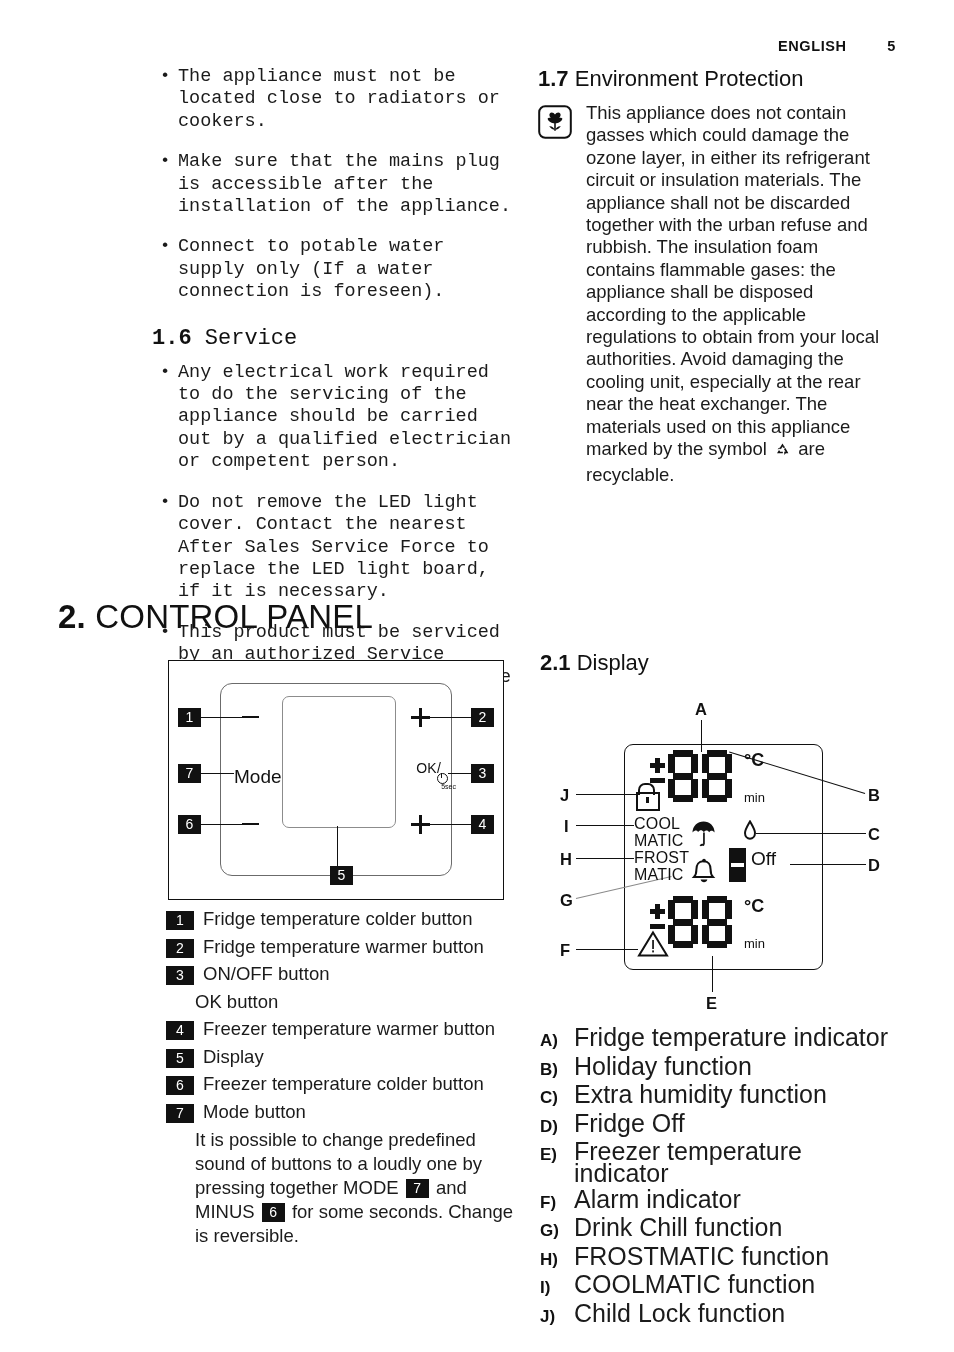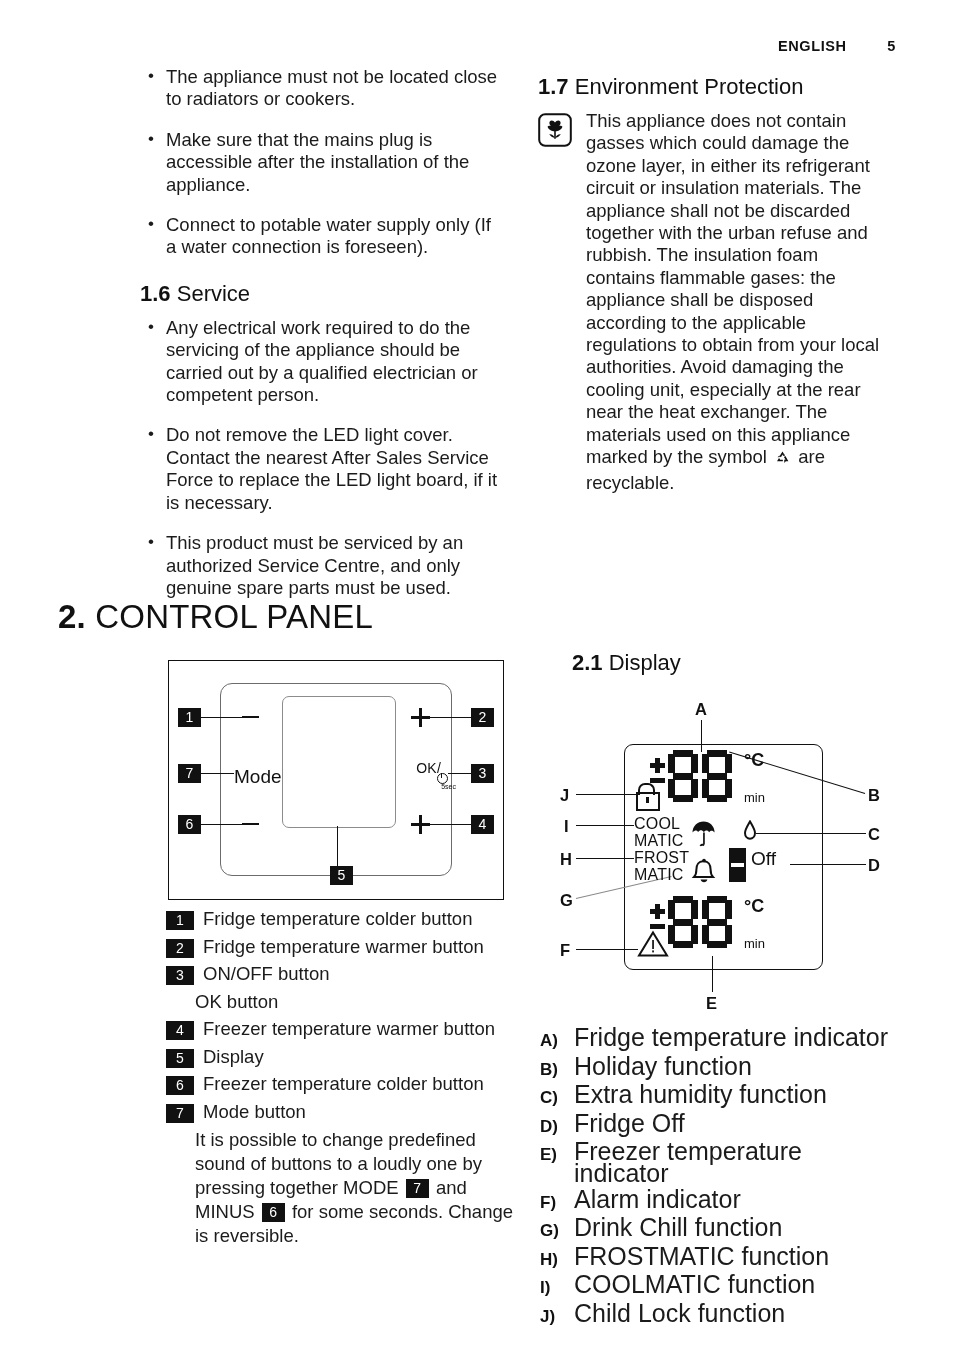--- a/index.html
+++ b/index.html
@@ -16,21 +16,21 @@
   
   .header{
     position:absolute;left:0;right:58px;top:38px;
     text-align:right;
     font-size:14.5px;font-weight:bold;letter-spacing:.6px;
     color:#111;
   }
   .header .pg{display:inline-block;margin-left:36px;font-weight:bold;}
 
   
-  .col-left{position:absolute;left:140px;top:66px;width:362px;}
+  .col-left{position:absolute;left:152px;top:66px;width:362px;font-family:Liberation Mono, monospace;}
   .col-right{position:absolute;left:538px;top:66px;width:360px;}
 
   
   ul.bl{list-style:none;margin:0;padding:0;}
   ul.bl li{
     position:relative;padding-left:26px;
     font-size:18.5px;line-height:22.4px;
     color:#1b1b1b;margin-bottom:1px;
   }
   ul.bl li:before{
@@ -192,21 +192,21 @@
     </h2>
 
     <ul class="bl">
       <li>Any electrical work required to do the servicing of the appliance should be carried out by a qualified electrician or competent person.</li>
       <li>Do not remove the LED light cover. Contact the nearest After Sales Service Force to replace the LED light board, if it is necessary.</li>
       <li>This product must be serviced by an authorized Service Centre, and only genuine spare parts must be used.</li>
     </ul>
   </div>
 
   <div class="col-right">
-    <h2 class="sub" style="margin-top:8px">
+    <h2 class="sub" style="margin-top:0">
       <b>1.7</b>
       <span>Environment Protection</span>
     </h2>
 
     <div class="env-row">
       <span class="env-icon">
         <svg width="34" height="34" viewBox="0 0 34 34">
           <rect x="1.2" y="1.2" width="31.6" height="31.6" rx="6" ry="6" fill="#fff" stroke="#111" stroke-width="2"></rect>
           <path d="M17 9.5c-1.3-2.3-4.1-2.6-5.2-1.1-.9 1.3-.3 3.3 1.1 4.4-1.7-.3-3 .1-3.4 1 .8 2.5 3.4 4.3 5.9 4.4h3.2c2.5-.1 5.1-1.9 5.9-4.4-.4-.9-1.7-1.3-3.4-1 1.4-1.1 2-3.1 1.1-4.4-1.1-1.5-3.9-1.2-5.2 1.1z" fill="#111"></path>
           <path d="M16.2 17.5h1.6v8.2h-1.6z" fill="#111"></path>
@@ -304,21 +304,21 @@
 
     <div class="note">
       <span>It is possible to change predefined sound of buttons to a loudly one by pressing together MODE</span>
       <span class="badge">7</span>
       <span>and MINUS</span>
       <span class="badge">6</span>
       <span>for some seconds. Change is reversible.</span>
     </div>
   </div>
 
-  <h2 class="sub" style="position:absolute;left:572px;top:650px;margin:0;">
+  <h2 class="sub" style="position:absolute;left:540px;top:650px;margin:0;">
     <b>2.1</b>
     <span>Display</span>
   </h2>
 
   <div class="dsp-fig">
     <div class="lcd"></div>
 
     <span class="cal" style="left:157px;top:2px;">A</span>
     <div class="ll v" style="left:163px;top:22px;height:32px;"></div>
 

